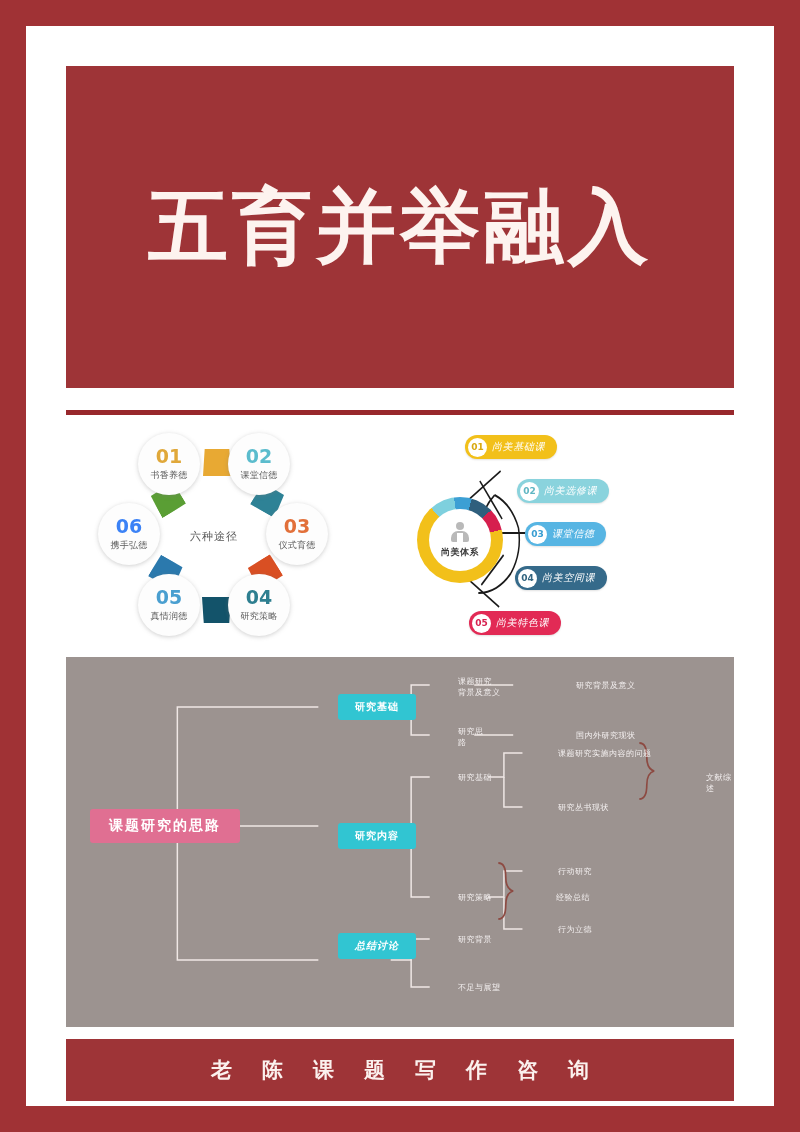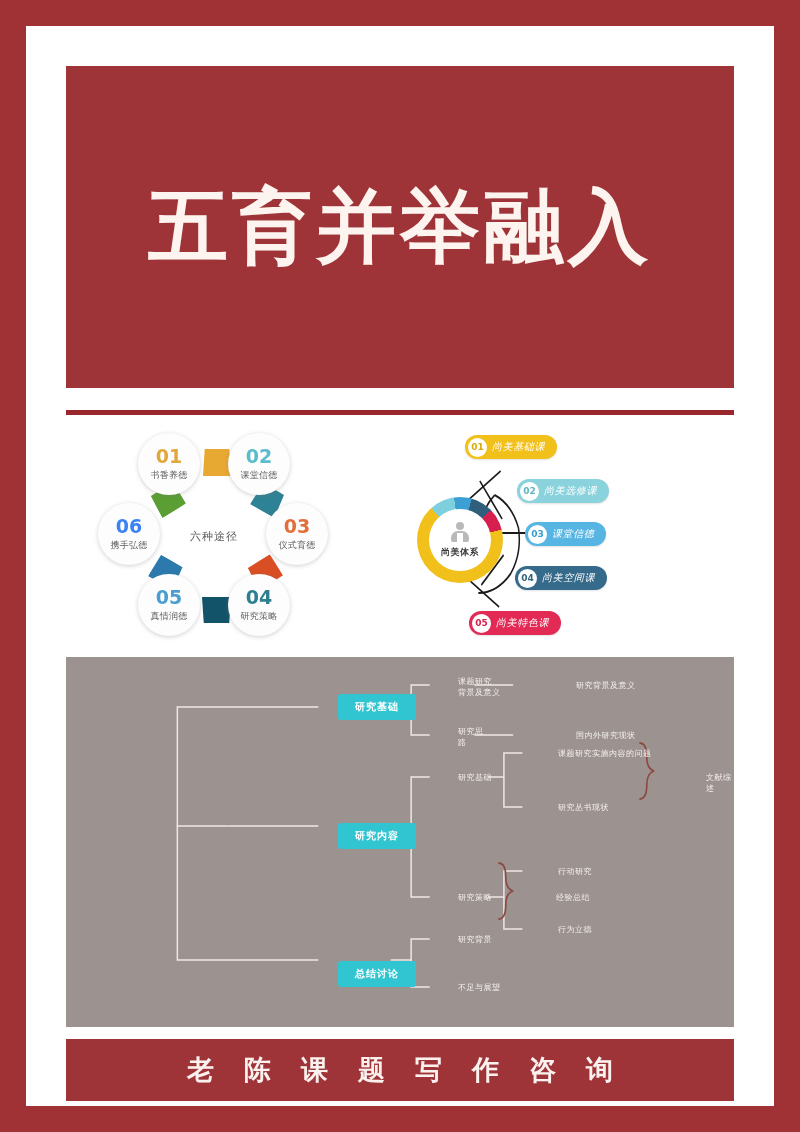--- a/index.html
+++ b/index.html
@@ -157,34 +157,34 @@
     position:absolute;display:flex;align-items:center;justify-content:center;
     color:#ffffff;letter-spacing:1px;border-radius:3px;
   }
   .mm-root{
     left:24px;top:152px;width:150px;height:34px;background:#e06f92;
     font-size:14px;font-weight:700;letter-spacing:2px;
   }
   .mm-b{width:78px;height:26px;background:#31c5d2;font-size:10px;font-weight:700;letter-spacing:1px;}
   .mm-b1{left:272px;top:37px;}
   .mm-b2{left:272px;top:166px;}
-  .mm-b3{left:272px;top:304px;}
+  .mm-b3{left:272px;top:276px;font-style:italic;}
   .mm-t{
     position:absolute;color:#f3efef;font-size:8px;line-height:1.35;letter-spacing:.5px;
   }
   
   .footer{
     margin:12px 20px 0 20px;
     height:62px;background:#9e3437;
     display:flex;align-items:center;justify-content:center;
   }
   .footer-text{
     color:#fbf1ee;
     font-family:"DejaVu Serif","Liberation Serif",serif;
-    font-size:27px;font-weight:700;letter-spacing:30px;
+    font-size:21px;font-weight:700;letter-spacing:30px;
     padding-left:30px;
   }
 </style>
 </head>
 <body>
 
 <div class="poster">
   <div class="inner">
 
     <div class="title-box">
@@ -299,20 +299,21 @@
           <path d="M372 303 V330 H392"></path>
           <path d="M440 28 H482"></path>
           <path d="M440 78 H482"></path>
         </g>
         <g stroke="#8d4a42" stroke-width="1.8" fill="none">
           <path d="M618 86 q8 0 8 14 q0 12 8 14 q-8 2 -8 14 q0 14 -8 14"></path>
           <path d="M466 206 q8 0 8 14 q0 12 8 14 q-8 2 -8 14 q0 14 -8 14"></path>
         </g>
       </svg>
 
+      <div class="mm-node mm-root">课题研究的思路</div>
 
       <div class="mm-node mm-b mm-b1">研究基础</div>
       <div class="mm-node mm-b mm-b2">研究内容</div>
       <div class="mm-node mm-b mm-b3">总结讨论</div>
 
       <div class="mm-t" style="left:392px;top:20px;">课题研究</div>
       <div class="mm-t" style="left:392px;top:31px;">背景及意义</div>
       <div class="mm-t" style="left:510px;top:24px;">研究背景及意义</div>
 
       <div class="mm-t" style="left:392px;top:70px;">研究思</div>

